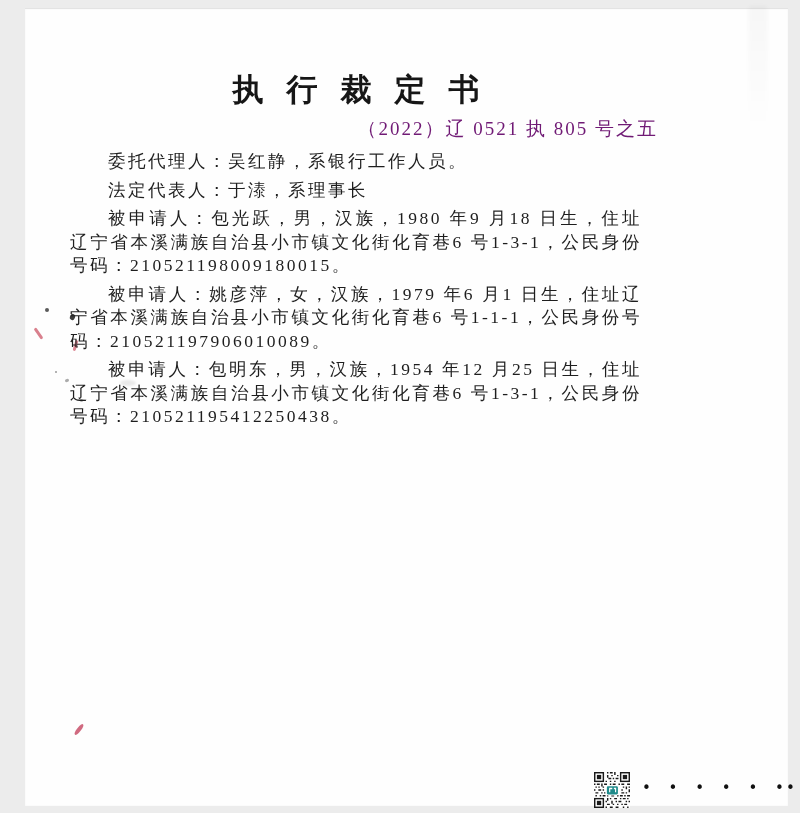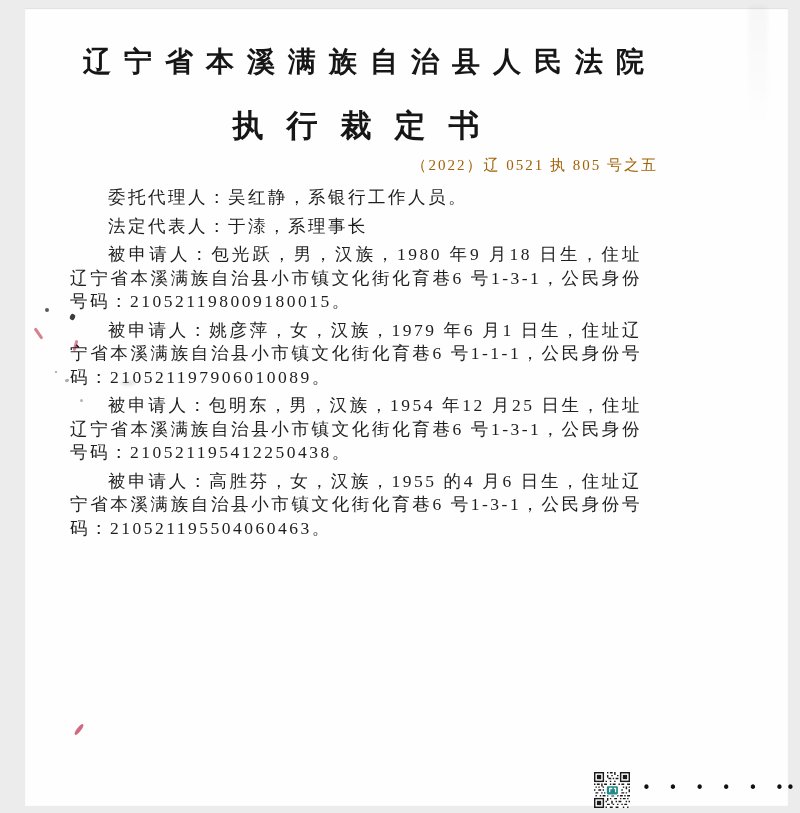--- a/index.html
+++ b/index.html
@@ -29,22 +29,22 @@
   }
   h2.doctitle{
     margin:26px 0 0 0;text-align:center;
     font-size:31px;font-weight:bold;line-height:40px;
     letter-spacing:23px;text-indent:23px;
     white-space:nowrap;color:#161616;
   }
   .caseno{
     margin-top:7px;margin-right:-16px;
     text-align:right;
-    font-size:15px;line-height:24px;
-    letter-spacing:2px;color:#a16207;
+    font-size:19px;line-height:24px;
+    letter-spacing:2px;color:#701a75;
   }
   .bodytext{margin-top:9px;}
   .bodytext p{
     margin:0 0 5px 0;
     font-size:17.5px;line-height:23.5px;
     letter-spacing:2.5px;
     text-align:justify;text-justify:inter-ideograph;
     text-indent:38px;color:#1e1e1e;
   }
   
@@ -88,30 +88,28 @@
     <div class="stain s6"></div>
     <div class="stain s7"></div>
     <div class="stain s8"></div>
     <div class="stain s9"></div>
     <div class="stain s10"></div>
   </div>
 
   <div class="shadowband"></div>
 
   <div class="content">
-    <h1 class="court">辽宁省本溪满族自治县人民法院</h1>
     <h2 class="doctitle">执行裁定书</h2>
     <div class="caseno">（2022）辽 0521 执 805 号之五</div>
     <div class="bodytext">
       <p>委托代理人：吴红静，系银行工作人员。</p>
       <p>法定代表人：于溙，系理事长</p>
       <p>被申请人：包光跃，男，汉族，1980 年9 月18 日生，住址辽宁省本溪满族自治县小市镇文化街化育巷6 号1-3-1，公民身份号码：210521198009180015。</p>
       <p>被申请人：姚彦萍，女，汉族，1979 年6 月1 日生，住址辽宁省本溪满族自治县小市镇文化街化育巷6 号1-1-1，公民身份号码：210521197906010089。</p>
       <p>被申请人：包明东，男，汉族，1954 年12 月25 日生，住址辽宁省本溪满族自治县小市镇文化街化育巷6 号1-3-1，公民身份号码：210521195412250438。</p>
-      <p>被申请人：高胜芬，女，汉族，1955 的4 月6 日生，住址辽宁省本溪满族自治县小市镇文化街化育巷6 号1-3-1，公民身份号码：210521195504060463。</p>
     </div>
   </div>
 
   <svg class="qr" viewBox="0 0 25 25" xmlns="http://www.w3.org/2000/svg">
     <rect x="0" y="0" width="25" height="25" fill="#ffffff"></rect>
 
     <rect x="0" y="0" width="7" height="7" fill="#1a1a1a"></rect>
       <rect x="1" y="1" width="5" height="5" fill="#fff"></rect>
       <rect x="2" y="2" width="3" height="3" fill="#1a1a1a"></rect>
     <rect x="18" y="0" width="7" height="7" fill="#1a1a1a"></rect>

